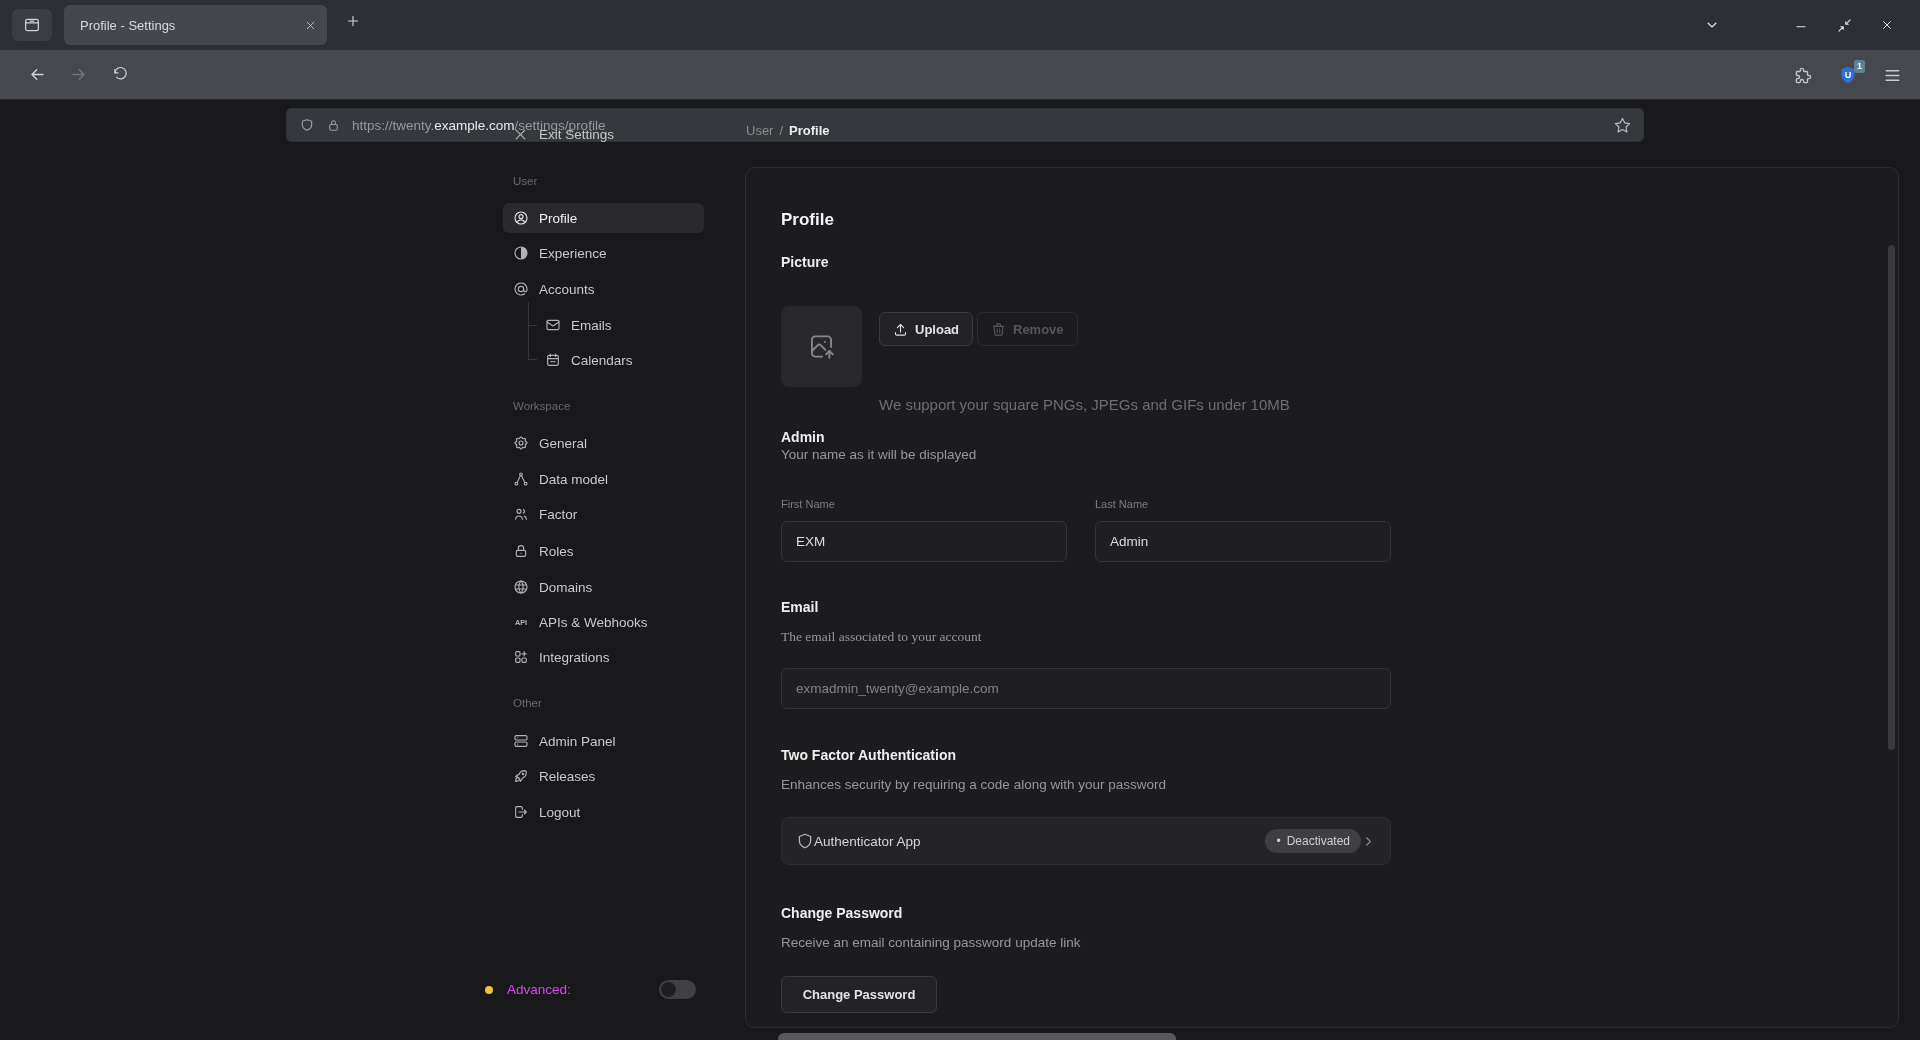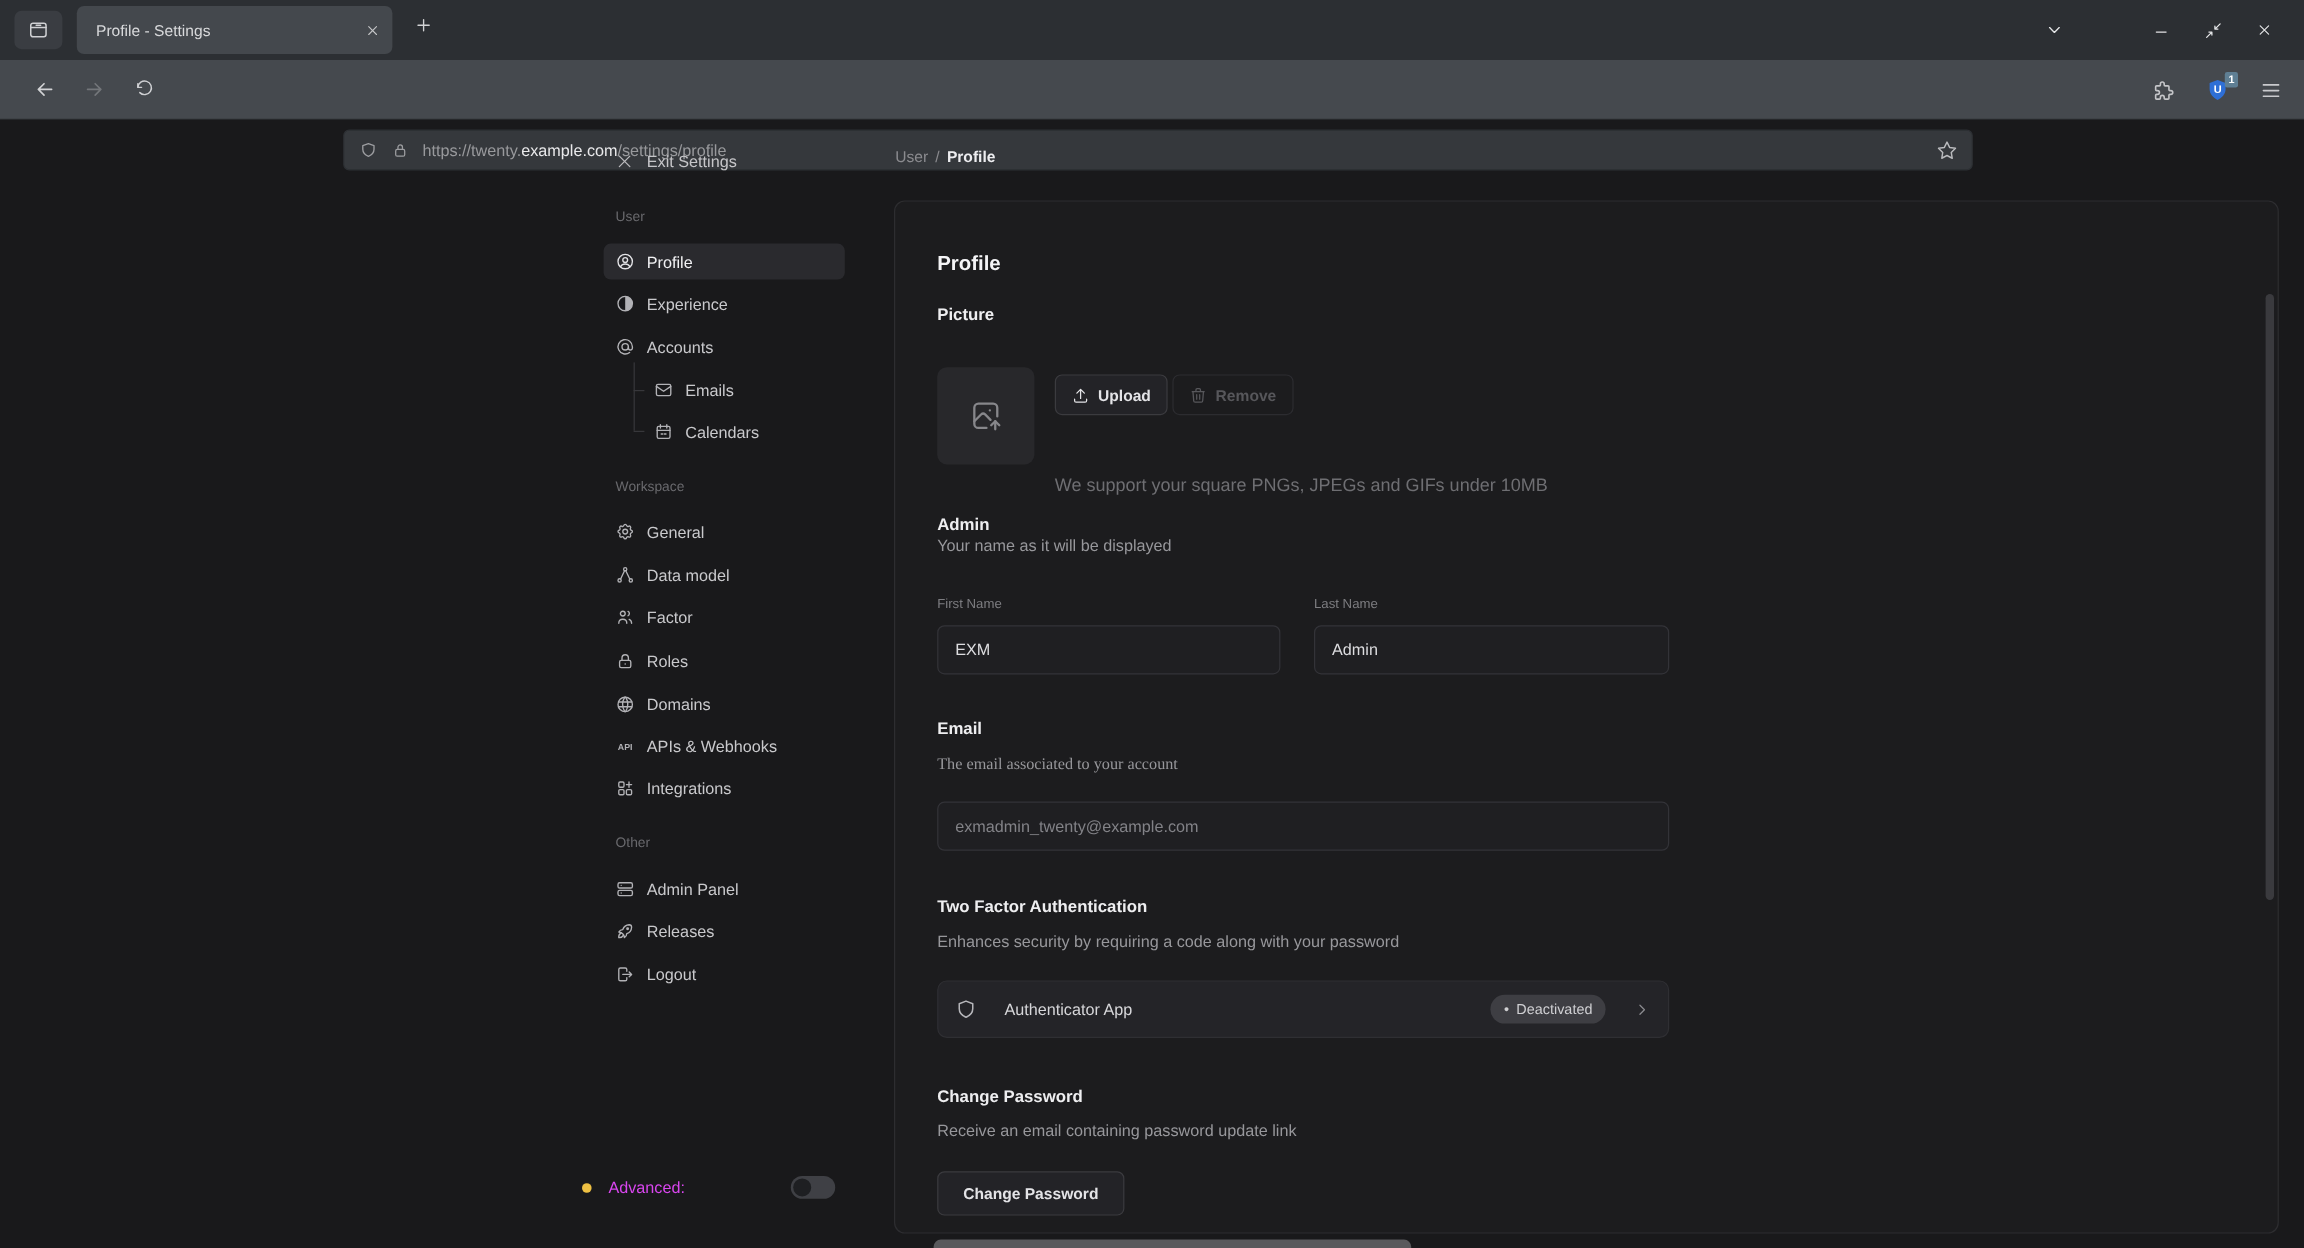--- a/index.html
+++ b/index.html
@@ -49,21 +49,21 @@
   .card h1 { position:absolute; left:35px; top:42px; font-size:17px; font-weight:700; color:#f4f4f6; }
   .card h2 { position:absolute; font-size:14px; font-weight:700; color:#eeeef0; }
   .card .sub { position:absolute; font-size:13.5px; color:#97979b; }
   .pic-box { position:absolute; left:35px; top:138px; width:81px; height:81px; background:#28282b; border-radius:8px; display:flex; align-items:center; justify-content:center; color:#87878b; cursor:pointer; }
   .btn { position:absolute; height:34px; display:inline-flex; align-items:center; gap:7px; padding:0 13px; background:#232327; border:1px solid #3b3b3f; border-radius:6px; font-size:13px; font-weight:600; color:#e4e4e7; cursor:pointer; font-family:inherit; }
   .btn.disabled { color:#57575b; border-color:#2c2c30; background:transparent; }
   .hint { position:absolute; left:133px; top:212px; font-size:15px; color:#6e6e72;margin-top:16px; }
   .fld-label { position:absolute; font-size:11px; color:#7d7d81; }
   .inp { position:absolute; height:41px; background:#1f1f22; border:1px solid #333338; border-radius:6px; padding:0 14px; font-size:13.5px; color:#dcdcdf; font-family:inherit; outline:none; }
   .inp.dim { color:#828287; }
-  .tfa-row { position:absolute; left:35px; top:649px; width:610px; height:48px; background:#242428; border:1px solid #2f2f33; border-radius:8px; display:flex; align-items:center; padding:0 14px; gap:23px; cursor:pointer; }
+  .tfa-row { position:absolute; left:35px; top:649px; width:610px; height:48px; background:#242428; border:1px solid #2f2f33; border-radius:8px; display:flex; align-items:center; padding:0 14px; gap:0; cursor:pointer; }
   .tfa-row .shield { color:#b6b6ba; }
   .tfa-label { font-size:13.5px; color:#d6d6d9; flex:1; }
   .badge { display:inline-flex; align-items:center; gap:6px; background:#3e3e43; border-radius:999px; padding:5px 11px; font-size:12px; color:#cfcfd2; }
   .tfa-chev { color:#8a8a8e; }
   .cp-btn { position:absolute; left:35px; top:808px; width:156px; height:37px; justify-content:center; }
   .scroll-thumb { position:absolute; left:1888px; top:245px; width:7px; height:505px; background:#3a3a3e; border-radius:4px; cursor:pointer; }
   .next-sliver { position:absolute; left:778px; top:1033px; width:398px; height:7px; background:#59595c; border-radius:6px 6px 0 0; }
 </style>
 </head>
 <body>

